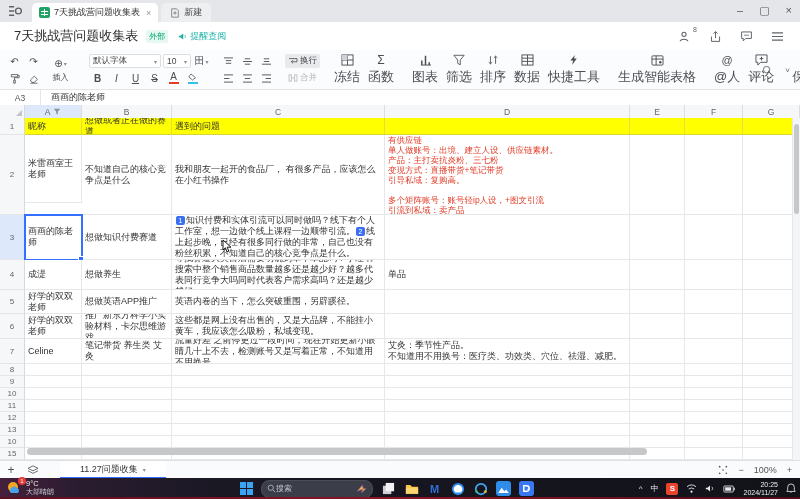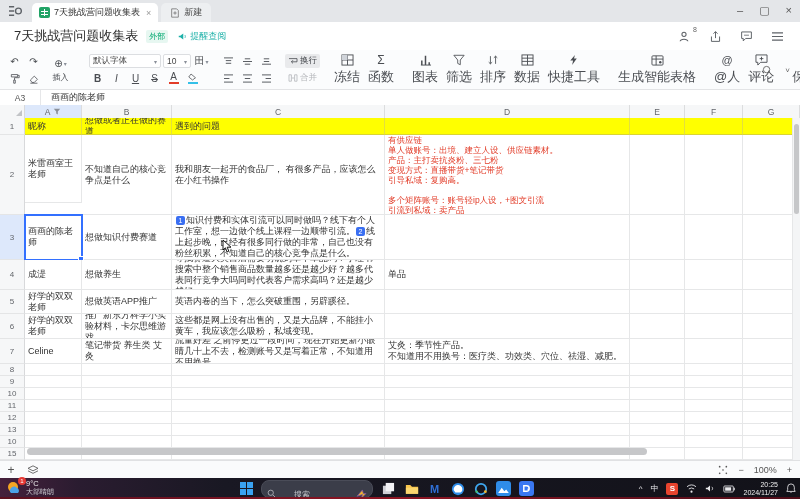--- a/index.html
+++ b/index.html
@@ -80,21 +80,21 @@
   .taskbar:after{content:"";position:absolute;left:0;bottom:0;width:800px;height:2px;background:linear-gradient(90deg,#5c1020,#8c1523,#4e0d19)}
   .tb-weather{position:absolute;left:6px;top:1px;display:flex;align-items:center;gap:4px}
   .wicon{position:relative;width:16px;height:16px}
   .wbadge{position:absolute;top:-3px;right:-4px;min-width:8px;height:8px;background:#e53935;color:#fff;font-size:6px;line-height:8px;text-align:center;border-radius:4px}
   .wtxt{color:#eee}
   .wtemp{font-size:7.5px;line-height:9px}
   .wdesc{font-size:7px;line-height:8px;color:#cfcfd4}
   .tb-center{position:absolute;left:240px;top:0;height:21px;display:flex;align-items:center;gap:8px}
   .winlogo{width:13px;height:13px;display:grid;grid-template-columns:6px 6px;grid-template-rows:6px 6px;gap:1px}
   .winlogo i{background:#3aa3f3}
-  .searchpill{width:112px;height:15px;background:#3b3d49;border:1px solid #4a4c58;border-radius:8px;display:flex;gap:18px;padding:8px 5px;box-sizing:border-box}
+  .searchpill{width:112px;height:15px;background:#3b3d49;border:1px solid #4a4c58;border-radius:8px;display:flex;align-items:center;gap:0;padding:8px 5px;box-sizing:border-box}
   .searchpill .stxt{font-size:8px;color:#c3c4ca;flex:1}
   .appic{width:15px;height:15px;border-radius:3px;position:relative;display:flex;align-items:center;justify-content:center}
   .appic .run{position:absolute;bottom:-3px;left:4px;width:7px;height:2px;border-radius:1px;background:#9a9aa5}
   .tb-tray{position:absolute;right:4px;top:0;height:21px;display:flex;align-items:center;gap:8px;color:#e9e9ec}
   .trayt{font-size:8px}
   .timeblk{text-align:right;color:#eee;font-size:7px;line-height:8px}
   .sogou{width:12px;height:12px;background:#e8442e;border-radius:2px;color:#fff;font-size:8px;font-weight:bold;display:flex;align-items:center;justify-content:center}
 </style>
 </head>
 <body>
@@ -776,20 +776,24 @@
 <div class="sheetbar">
   <span class="sb-ic">+</span>
   <span class="sb-ic">
     <svg width="12" height="10" viewBox="0 0 14 12">
         <g stroke="#555" fill="none">
           <path d="M7 1L1 4l6 3 6-3z"></path>
           <path d="M1 7l6 3 6-3"></path>
         </g>
       </svg>
   </span>
+  <div class="sheettab">
+    <span>11.27问题收集</span>
+    <span class="caret">▾</span>
+  </div>
   <div class="zoomctl">
     <span>
       <svg width="10" height="10" viewBox="0 0 12 12">
           <g fill="#555">
             <circle cx="2" cy="2" r="1"></circle>
             <circle cx="10" cy="2" r="1"></circle>
             <circle cx="2" cy="10" r="1"></circle>
             <circle cx="10" cy="10" r="1"></circle>
             <circle cx="6" cy="6" r="1"></circle>
           </g>

